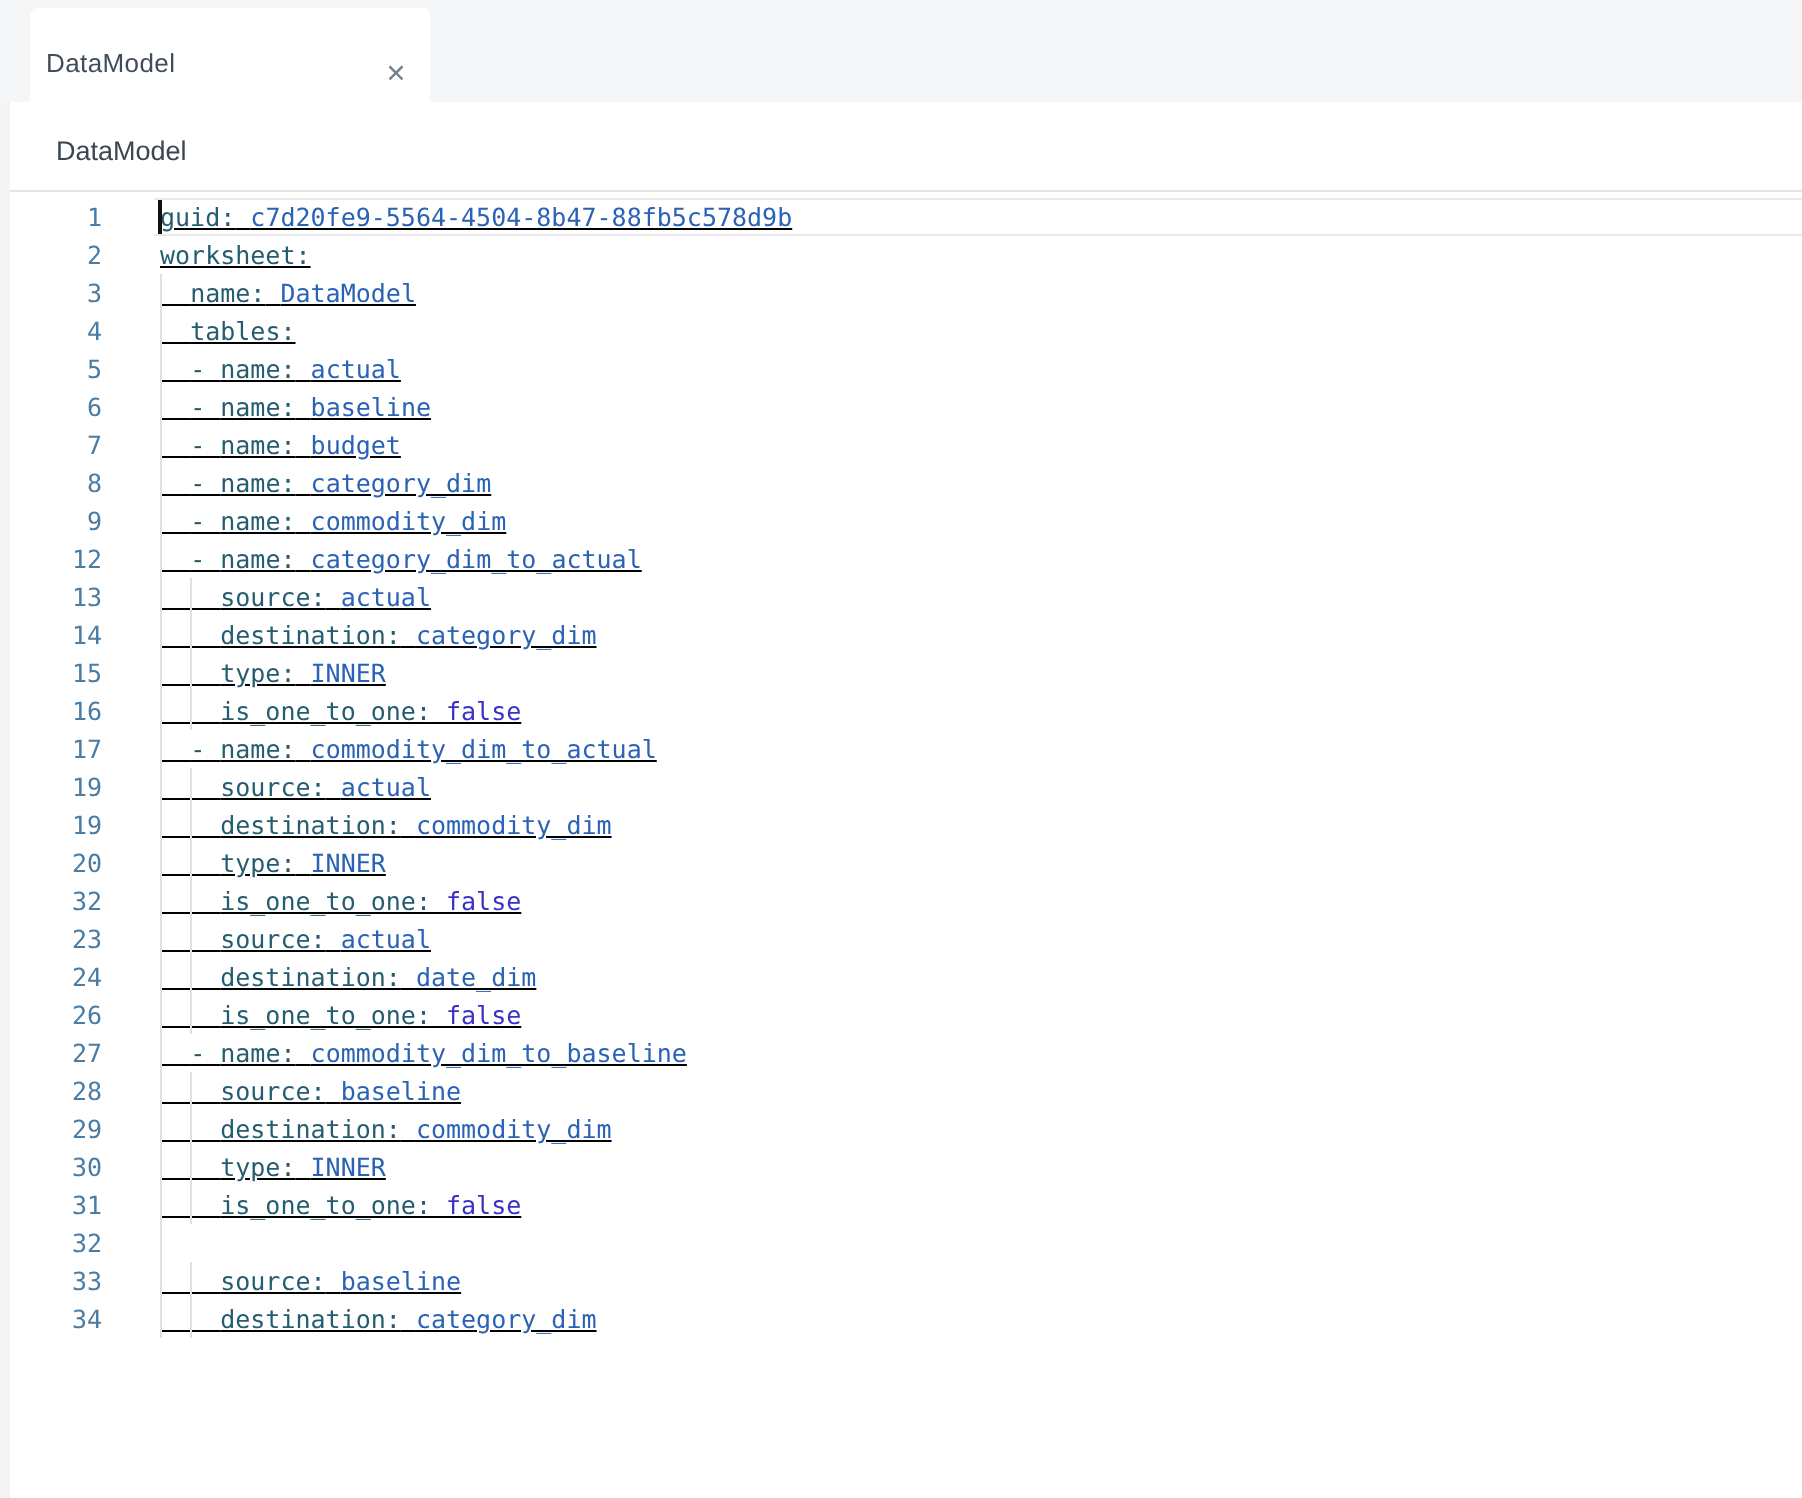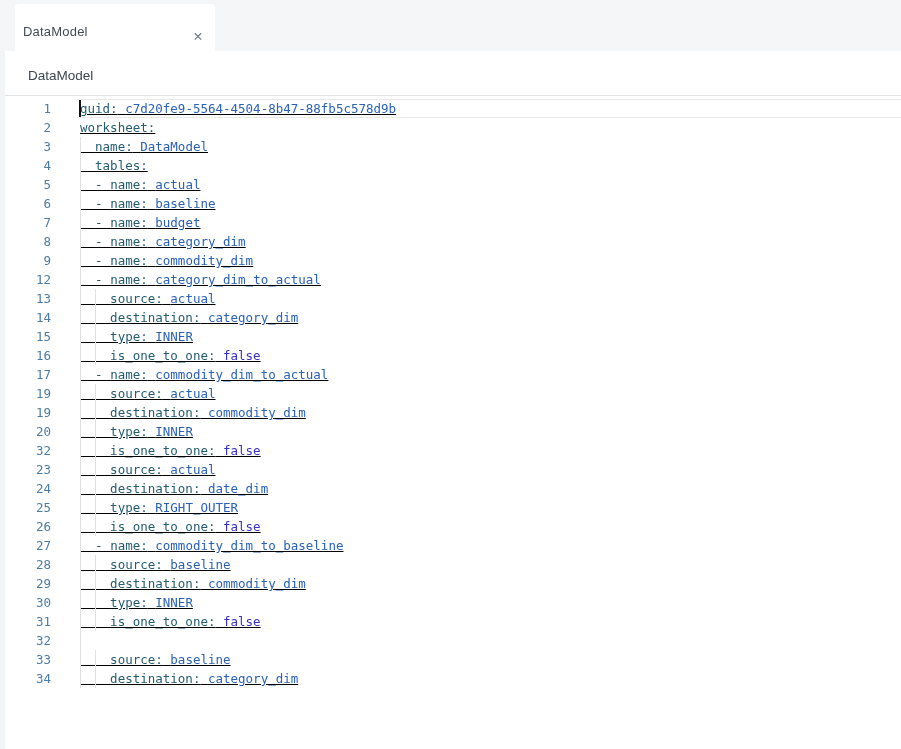--- a/index.html
+++ b/index.html
@@ -154,24 +154,20 @@
         </div>
         <div class="line">
           <div class="gutter">23</div>
           <div class="code"><i class="guide" style="left: 14px;"></i><i class="guide" style="left: 29px;"></i><span class="txt">    <span class="tok-key">source:</span> <span class="tok-str">actual</span></span></div>
         </div>
         <div class="line">
           <div class="gutter">24</div>
           <div class="code"><i class="guide" style="left: 14px;"></i><i class="guide" style="left: 29px;"></i><span class="txt">    <span class="tok-key">destination:</span> <span class="tok-str">date_dim</span></span></div>
         </div>
         <div class="line">
-          <div class="gutter">25</div>
-          <div class="code"><i class="guide" style="left: 14px;"></i><i class="guide" style="left: 29px;"></i><span class="txt">    <span class="tok-key">type:</span> <span class="tok-str">RIGHT_OUTER</span></span></div>
-        </div>
-        <div class="line">
           <div class="gutter">26</div>
           <div class="code"><i class="guide" style="left: 14px;"></i><i class="guide" style="left: 29px;"></i><span class="txt">    <span class="tok-key">is_one_to_one:</span> <span class="tok-atom">false</span></span></div>
         </div>
         <div class="line">
           <div class="gutter">27</div>
           <div class="code"><i class="guide" style="left: 14px;"></i><span class="txt">  <span class="tok-dash">- </span><span class="tok-key">name:</span> <span class="tok-str">commodity_dim_to_baseline</span></span></div>
         </div>
         <div class="line">
           <div class="gutter">28</div>
           <div class="code"><i class="guide" style="left: 14px;"></i><i class="guide" style="left: 29px;"></i><span class="txt">    <span class="tok-key">source:</span> <span class="tok-str">baseline</span></span></div>

